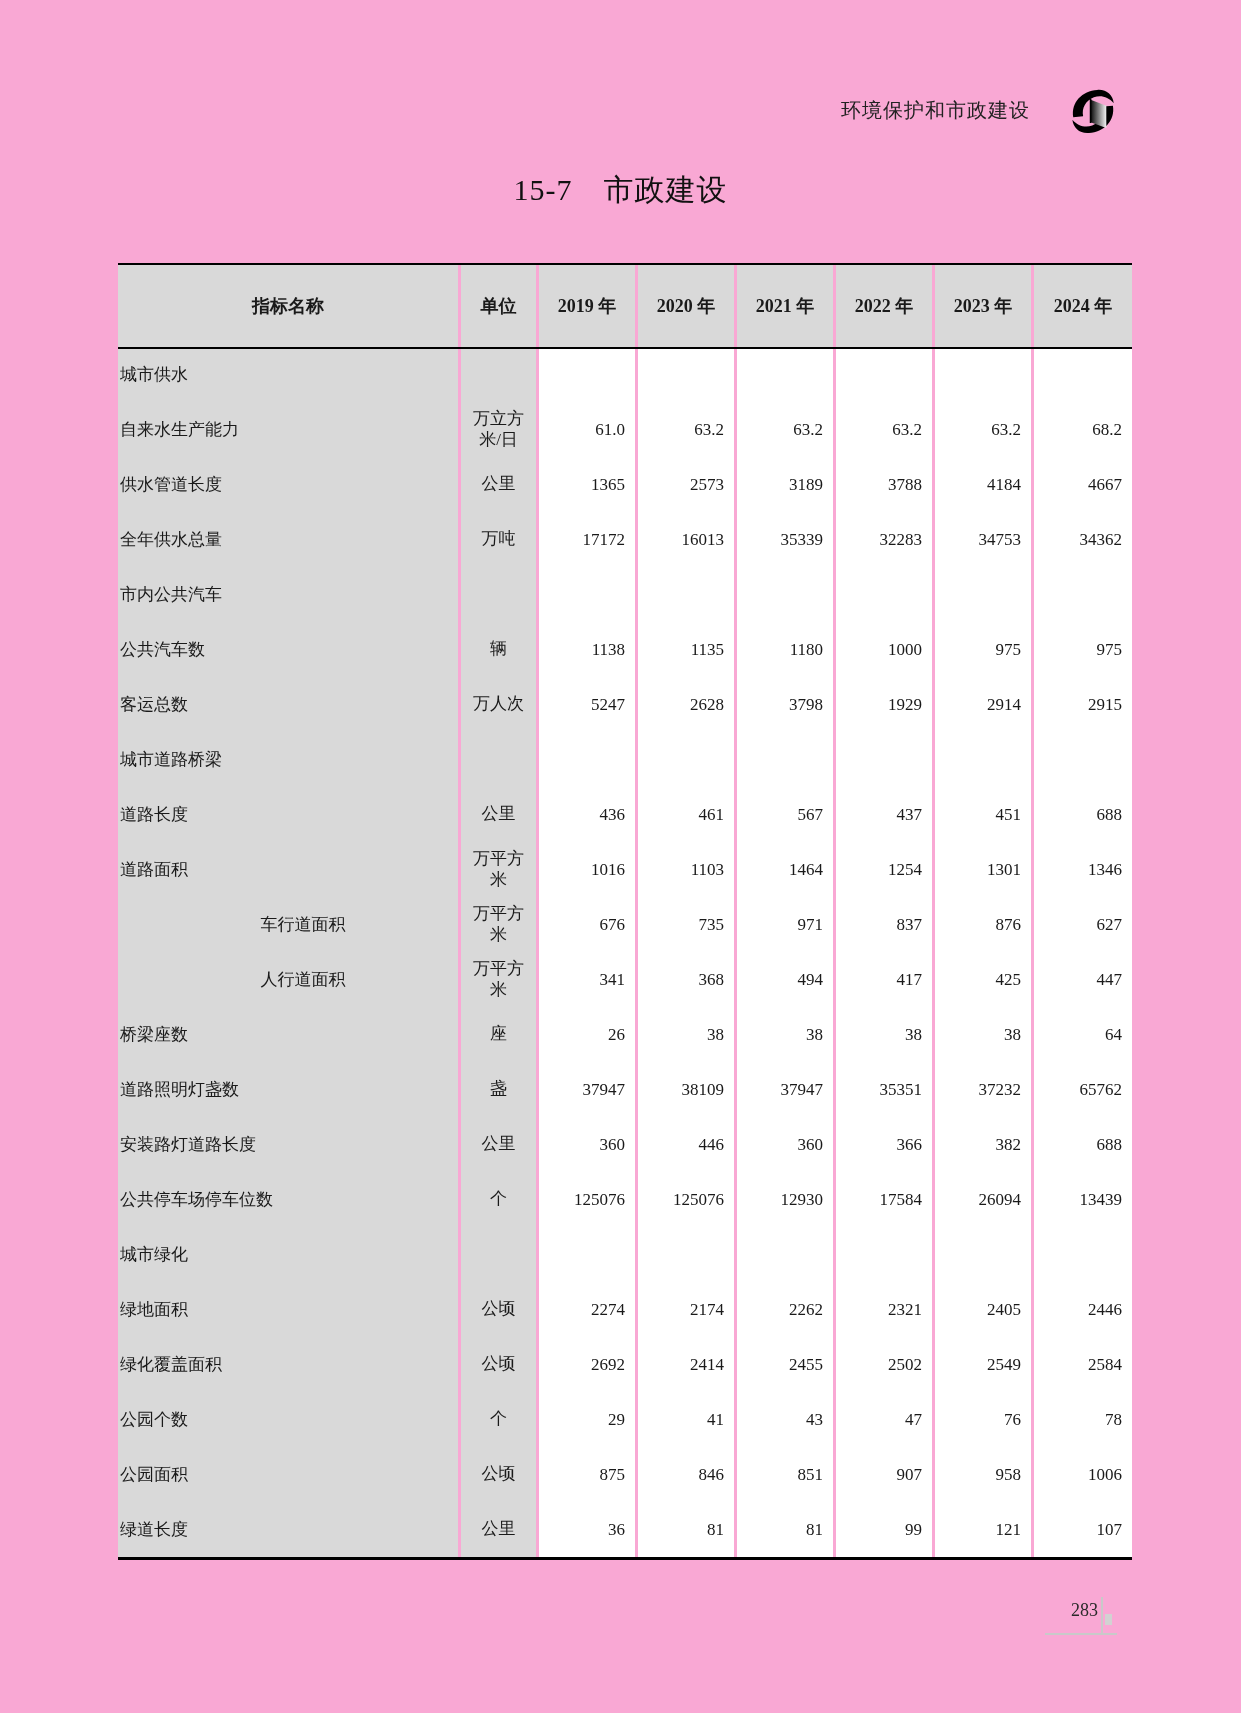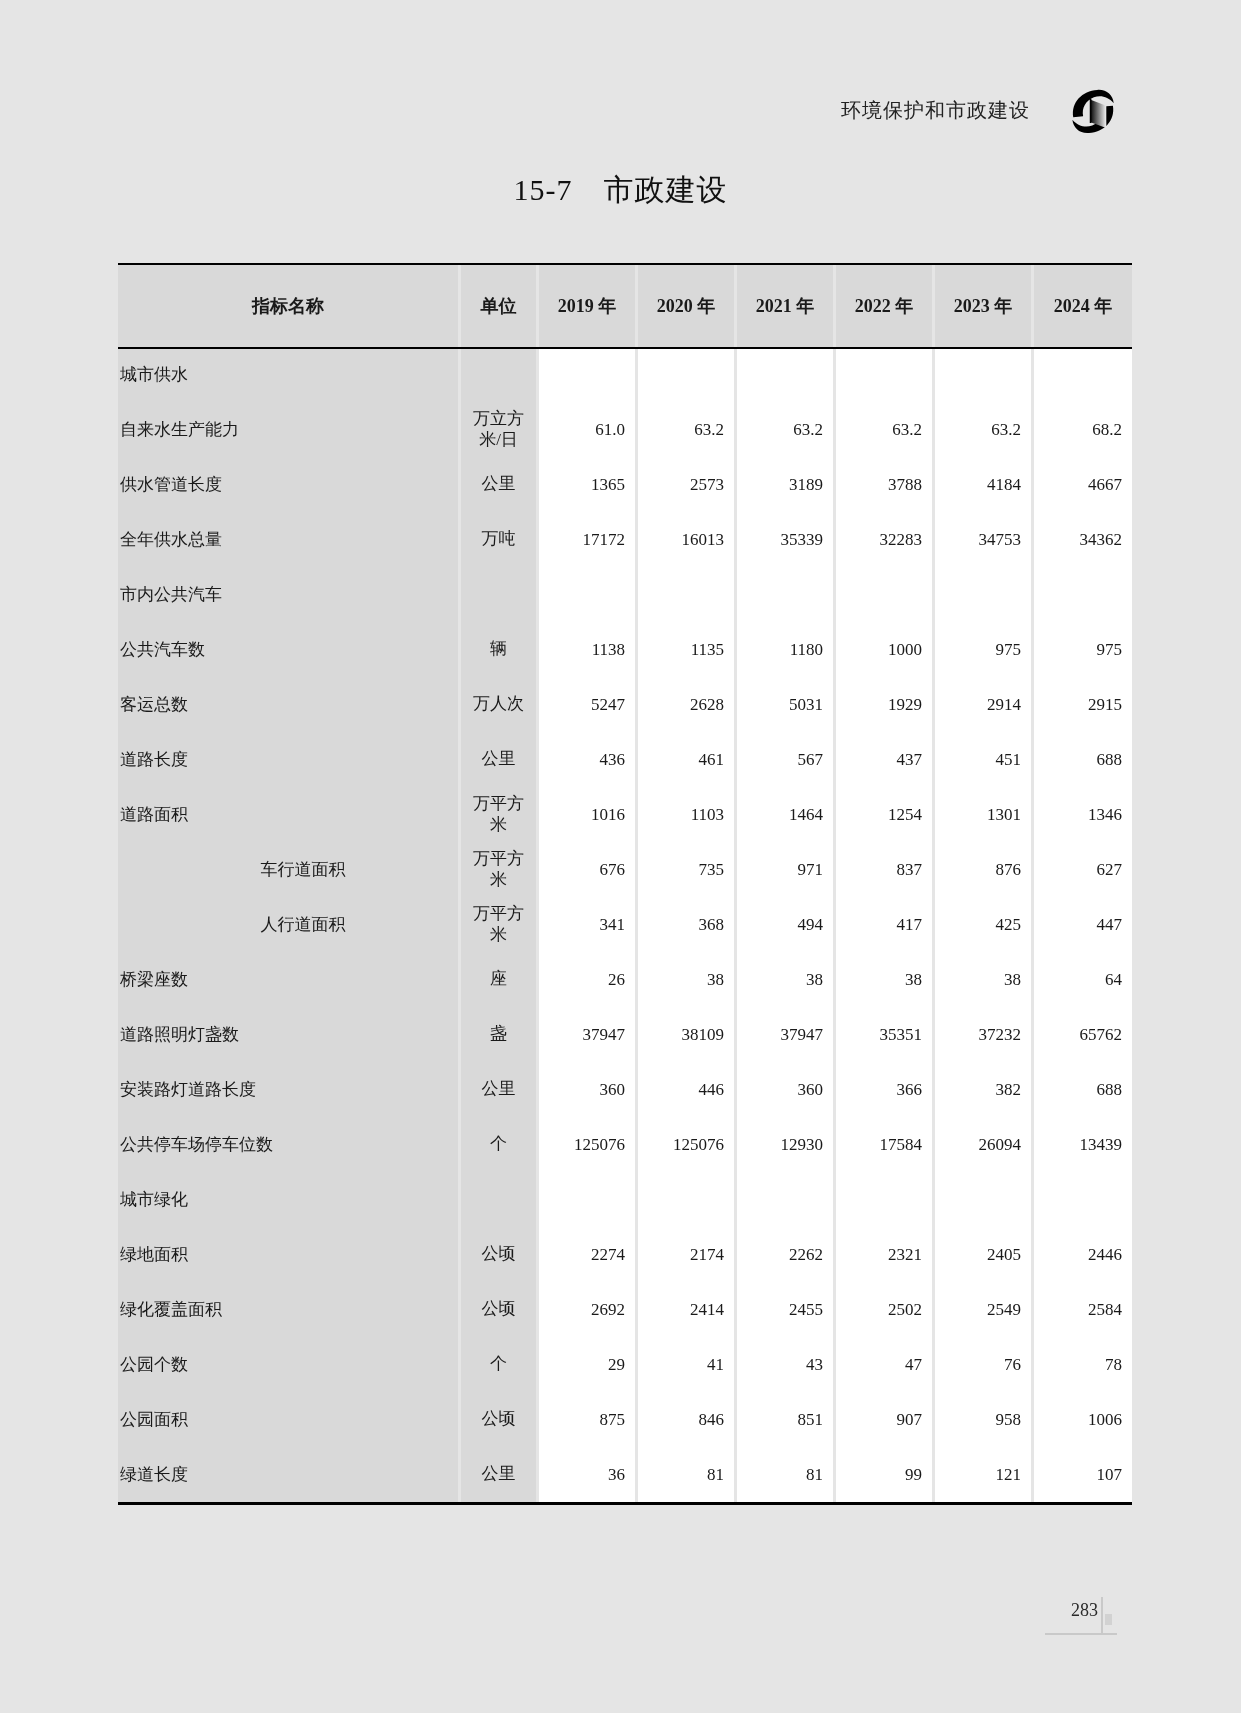--- a/index.html
+++ b/index.html
@@ -1,17 +1,17 @@
 <!DOCTYPE html>
 <html><head>
 <meta charset="utf-8">
 <style>
   html,body { margin:0; padding:0; background:#ffffff; }
   .page {
-    position:relative; width:1241px; height:1713px; background:#e5e5e5;
+    position:relative; width:1241px; height:1713px; background:#f9a8d4;
     font-family:"Liberation Serif","DejaVu Serif",serif; color:#1a1a1a; overflow:hidden;
   }
 
   
   .chapter-caption {
     position:absolute; top:97px; right:211px;
     font-size:20px; letter-spacing:1px; color:#222;
   }
   .logo { position:absolute; top:78px; left:1060px; width:62px; height:66px; }
 
@@ -163,24 +163,34 @@
             <td class="c-val">1180</td>
             <td class="c-val">1000</td>
             <td class="c-val">975</td>
             <td class="c-val">975</td>
           </tr>
           <tr>
             <td class="c-label">客运总数</td>
             <td class="c-unit">万人次</td>
             <td class="c-val">5247</td>
             <td class="c-val">2628</td>
-            <td class="c-val">5031</td>
+            <td class="c-val">3798</td>
             <td class="c-val">1929</td>
             <td class="c-val">2914</td>
             <td class="c-val">2915</td>
+          </tr>
+          <tr>
+            <td class="c-label">城市道路桥梁</td>
+            <td class="c-unit"></td>
+            <td class="c-val"></td>
+            <td class="c-val"></td>
+            <td class="c-val"></td>
+            <td class="c-val"></td>
+            <td class="c-val"></td>
+            <td class="c-val"></td>
           </tr>
           <tr>
             <td class="c-label">道路长度</td>
             <td class="c-unit">公里</td>
             <td class="c-val">436</td>
             <td class="c-val">461</td>
             <td class="c-val">567</td>
             <td class="c-val">437</td>
             <td class="c-val">451</td>
             <td class="c-val">688</td>

